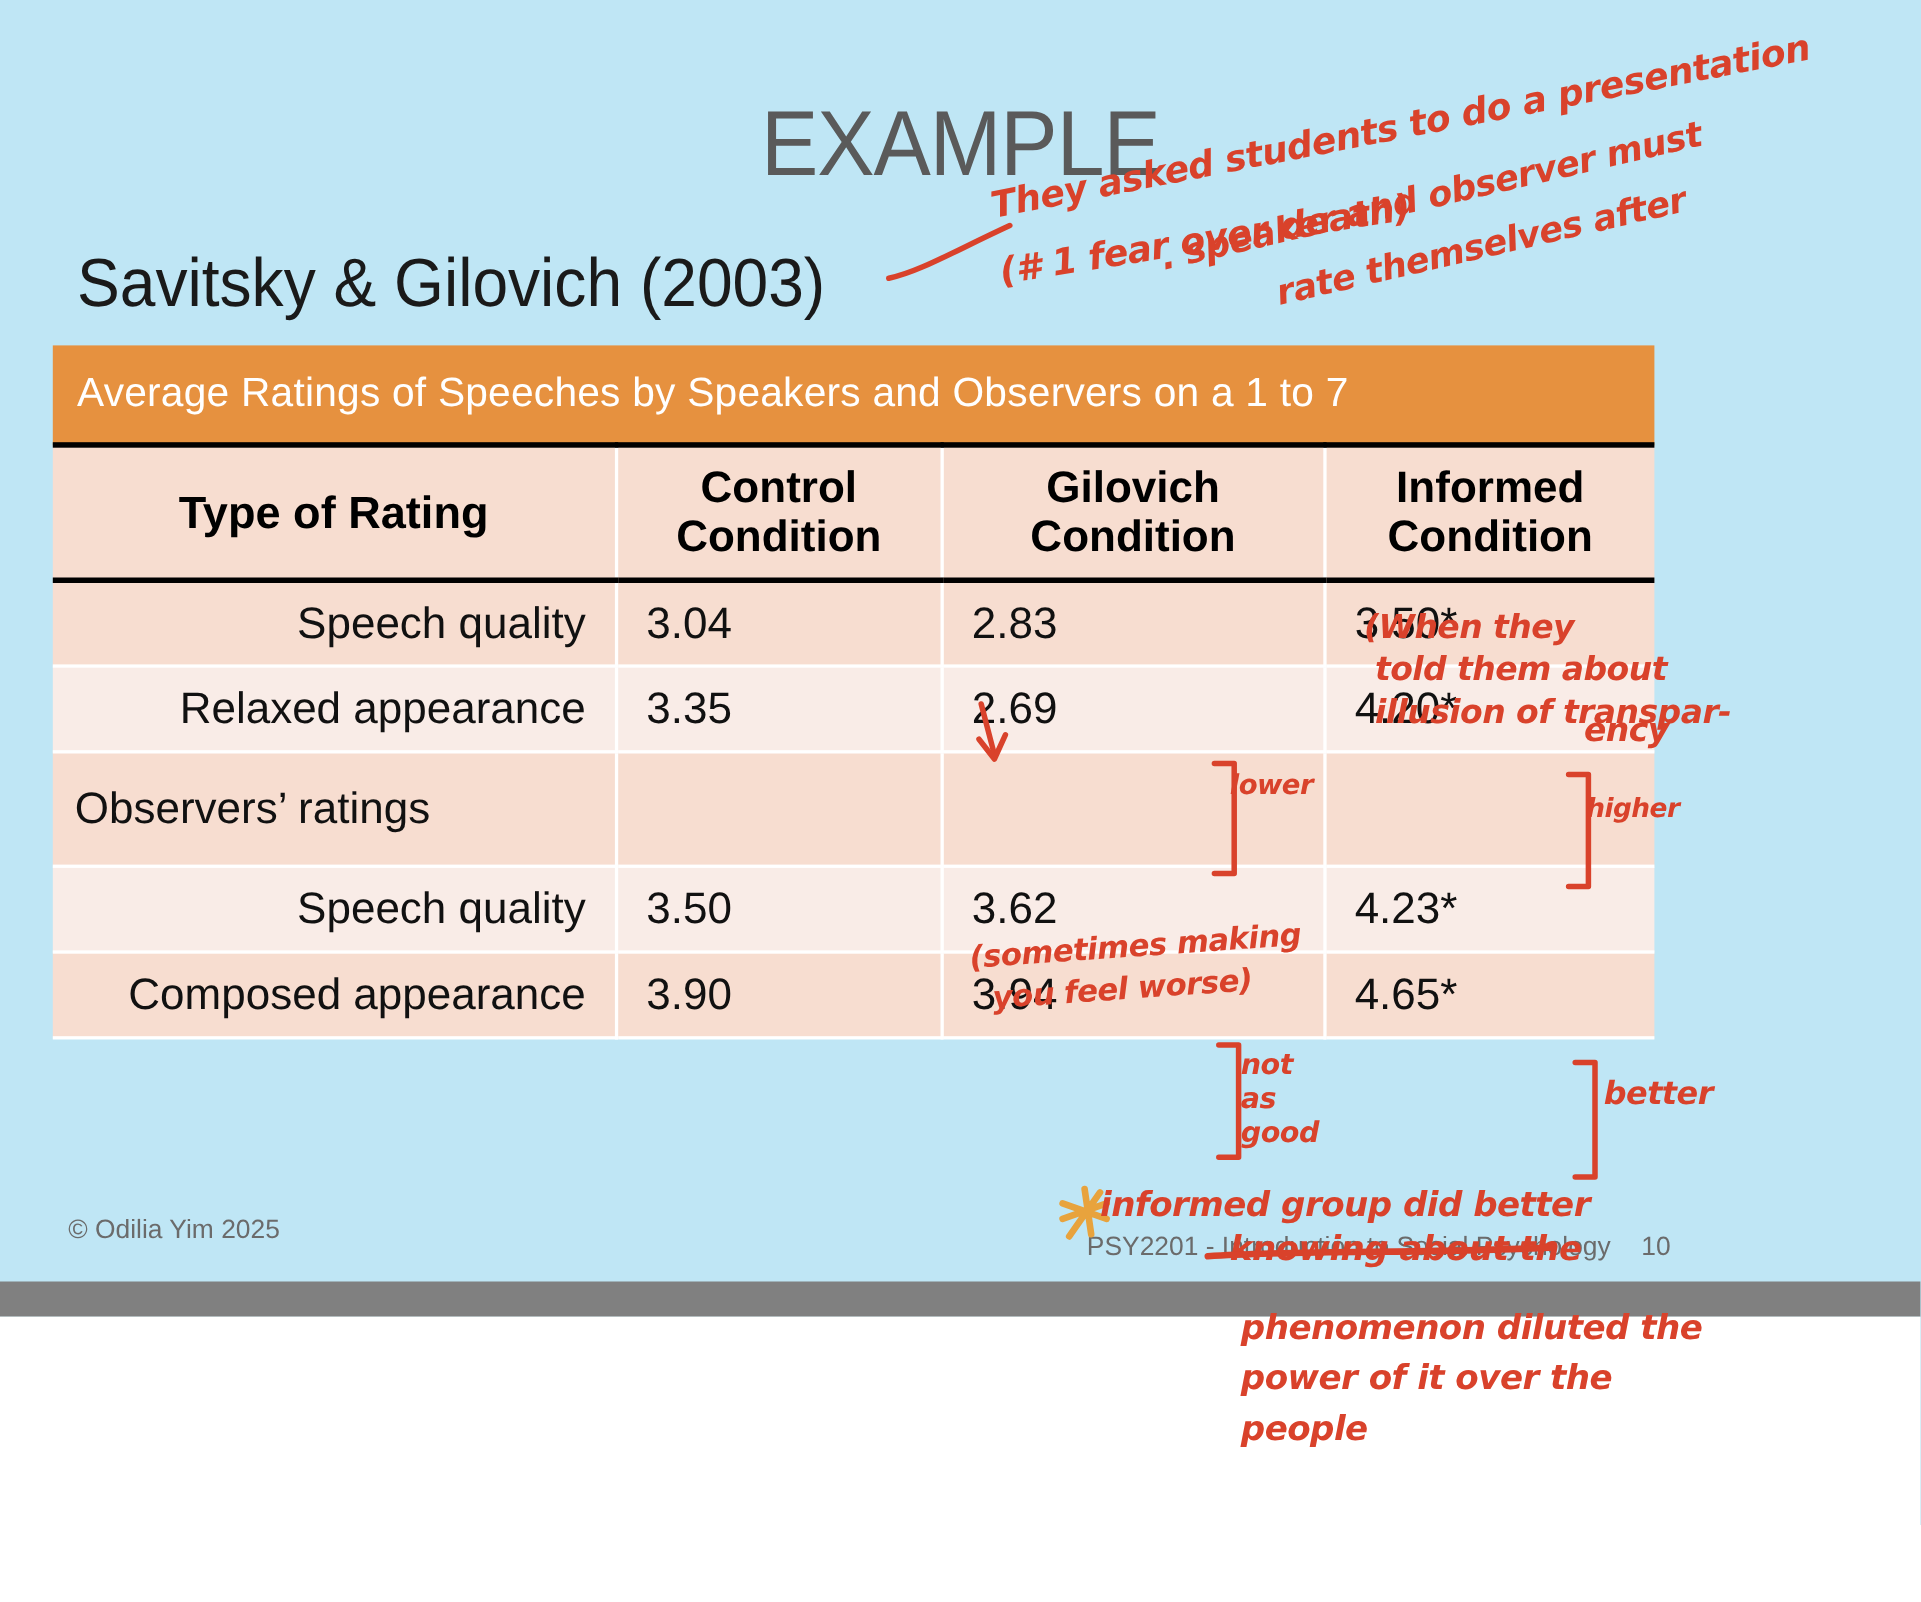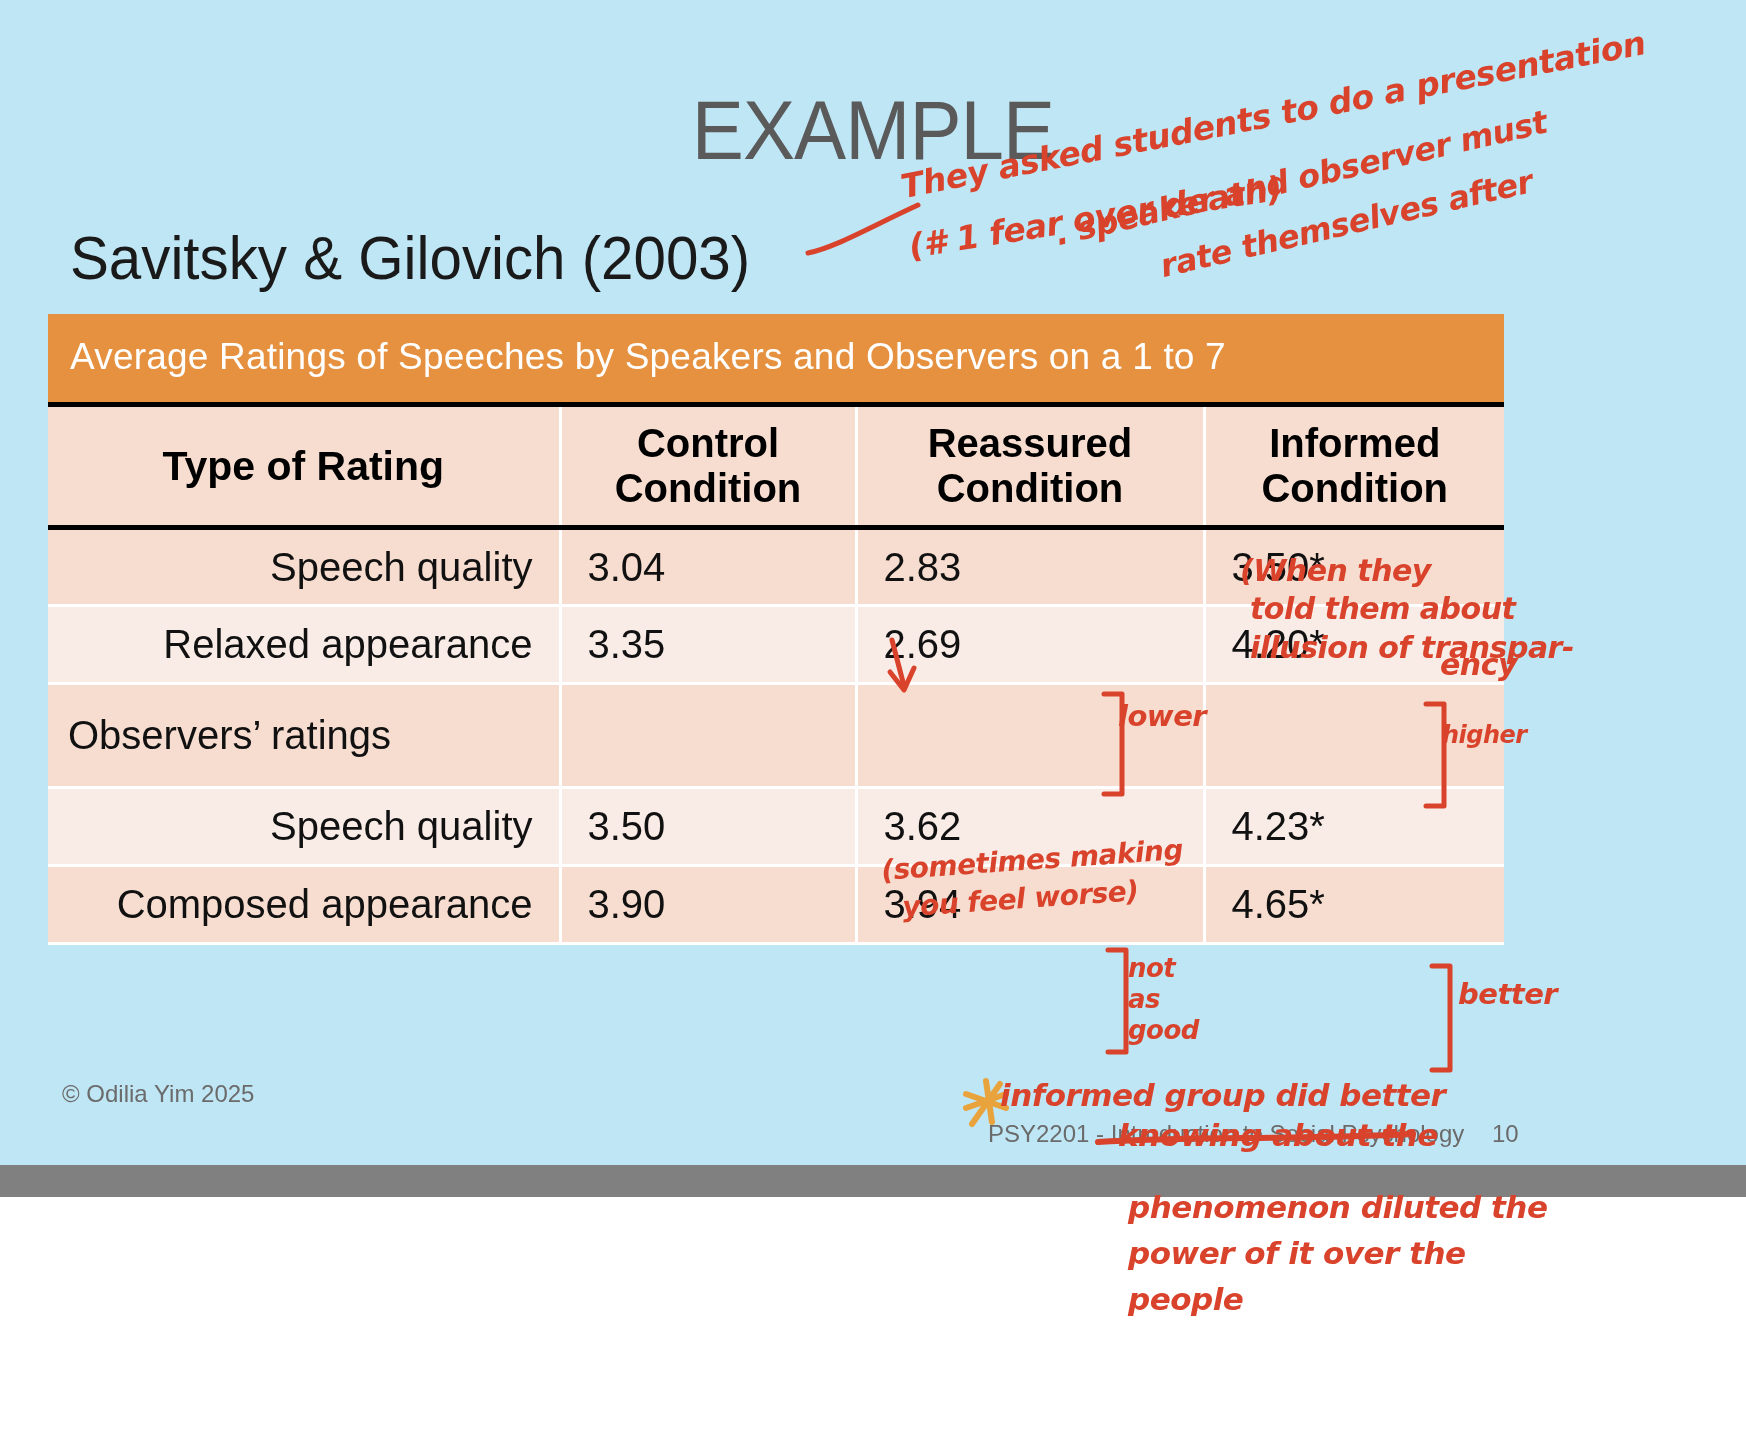--- a/index.html
+++ b/index.html
@@ -114,21 +114,21 @@
   col.c3 { width: 348px; }
   col.c4 { width: 300px; }
 
   
   .footer {
     position: absolute;
     font-size: 24px;
     color: #6b6b6b;
     font-family: "Liberation Sans", sans-serif;
   }
-  #foot-left  { left: 62px;  top: 1080px; text-align: right; }
+  #foot-left  { left: 62px;  top: 1104px; text-align: right; }
   #foot-mid   { left: 988px; top: 1120px; }
   #foot-page  { left: 1492px; top: 1120px; }
 
   
   .hw {
     position: absolute;
     color: #d9422b;
     font-family: "DejaVu Sans", sans-serif;
     font-weight: 700;
     font-style: italic;
@@ -145,21 +145,21 @@
   #ann-top3 { left: 1060px; top: 216px; font-size: 32px; transform: rotate(-13deg); transform-origin: left bottom; }
   #ann-top4 { left: 1165px; top: 248px; font-size: 32px; transform: rotate(-13deg); transform-origin: left bottom; }
 
   #ann-reassured { left: 872px; top: 552px; font-size: 30px; line-height: 1.35; }
   #ann-informed  { left: 1240px; top: 552px; font-size: 30px; line-height: 1.28; }
   #ann-ency      { left: 1440px; top: 648px; font-size: 30px; }
 
   #ann-this      { left: 862px; top: 672px; font-size: 26px; line-height: 1.38; }
   #ann-somet     { left: 880px; top: 852px; font-size: 28px; line-height: 1.34; transform: rotate(-4deg); transform-origin: left top; }
 
-  #ann-lower  { left: 1118px; top: 700px; font-size: 29px; }
+  #ann-lower  { left: 1118px; top: 700px; font-size: 25px; }
   #ann-higher { left: 1442px; top: 722px; font-size: 24px; }
   #ann-notas  { left: 1128px; top: 953px; font-size: 26px; line-height: 1.2; }
   #ann-better { left: 1458px; top: 978px; font-size: 29px; }
 
   #ann-star-line { left: 1000px; top: 1078px; font-size: 31px; }
   #ann-strike1   { left: 1118px; top: 1118px; font-size: 31px; }
   #ann-strike2   { left: 1128px; top: 1190px; font-size: 31px; }
   #ann-strike3   { left: 1128px; top: 1232px; font-size: 31px; }
   #ann-strike4   { left: 1128px; top: 1274px; font-size: 31px; }
 </style>
@@ -185,21 +185,21 @@
         </tr>
         <tr>
           <td class="hdr left">
             <span>Type of Rating</span>
           </td>
           <td class="hdr">
             <span>Control</span>
             <span class="l2">Condition</span>
           </td>
           <td class="hdr">
-            <span>Reassured</span>
+            <span>Gilovich</span>
             <span class="l2">Condition</span>
           </td>
           <td class="hdr">
             <span>Informed</span>
             <span class="l2">Condition</span>
           </td>
         </tr>
 
 
         <tr class="rowB">

